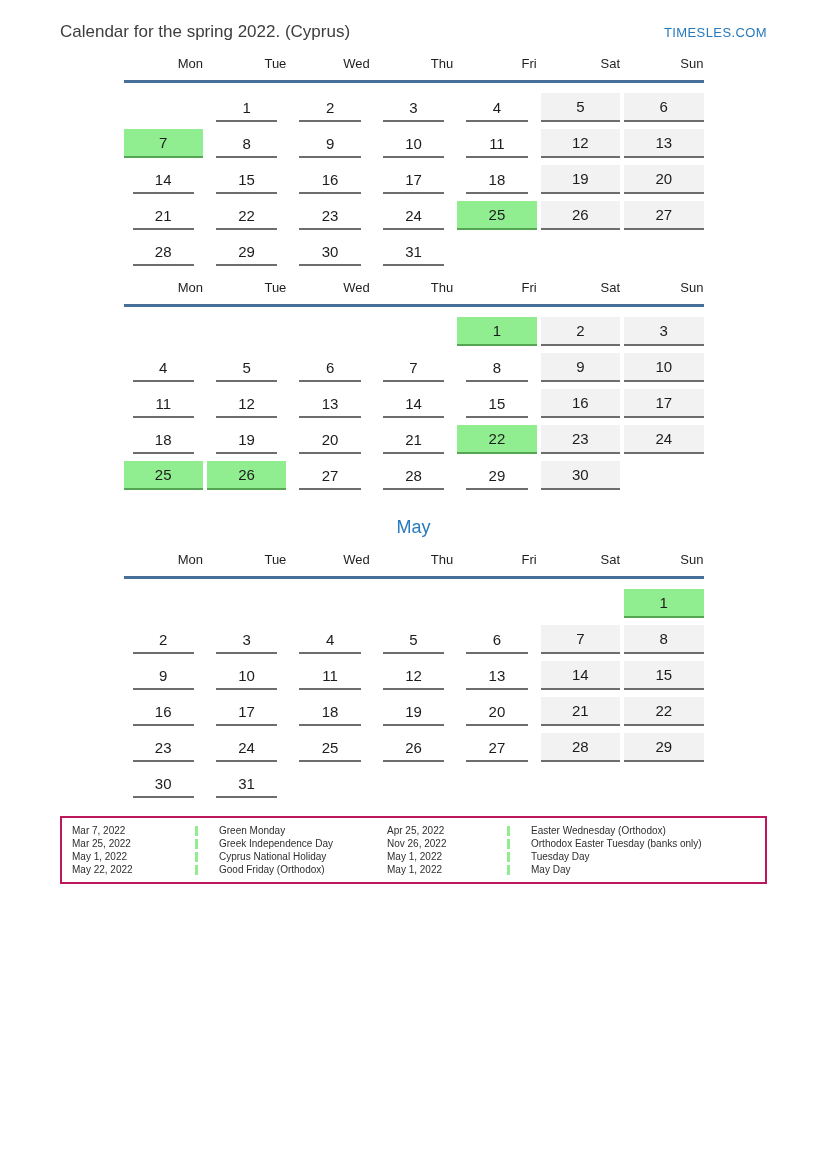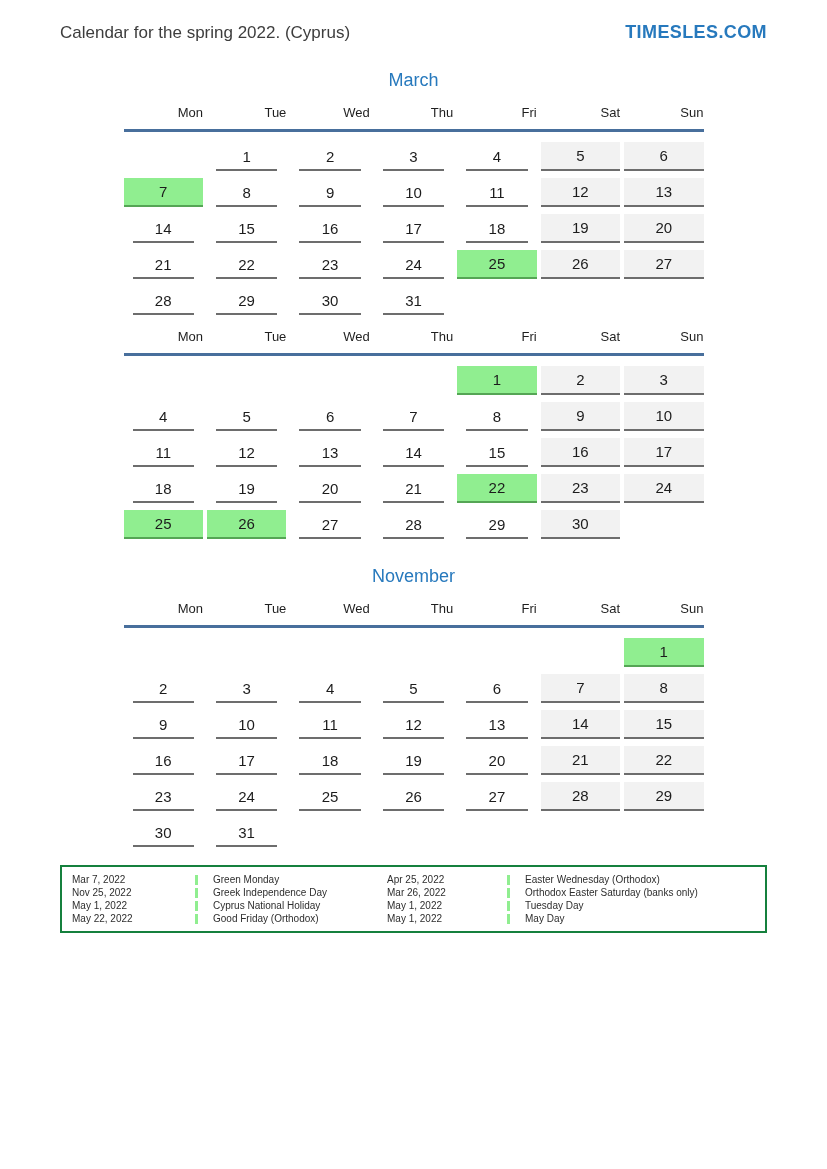--- a/index.html
+++ b/index.html
@@ -19,23 +19,23 @@
     --line: #486f9c;
   }
   .header {
     display: flex;
     justify-content: space-between;
     align-items: baseline;
     padding: 22px 60px 0 60px;
   }
   .page-title { font-size: 17px; color: #3d3d3d; font-weight: 400; }
   .site-link {
-    font-size: 18px;
+    font-size: 13px;
     color: var(--accent);
-    font-weight: 700;
+    font-weight: 400;
     letter-spacing: 0.4px;
     text-decoration: none;
     cursor: pointer;
   }
   .calendar { width: 580px; margin: 0 auto; }
   .month-title {
     text-align: center;
     font-size: 18px;
     font-weight: 400;
     color: var(--accent);
@@ -60,45 +60,44 @@
     position: absolute;
     left: 9px; right: 9px; bottom: 0;
     height: 2px;
     background: #6d6d6d;
   }
   .cell.weekend { background: var(--weekend); border-bottom: 2px solid #6d6d6d; }
   .cell.holiday { background: var(--green); border-bottom: 2px solid var(--green-border); }
   .legend-box {
     width: 707px;
     margin: 18px auto 0 auto;
-    border: 2px solid #15803d;
+    border: 2px solid #be185d;
     padding: 6px 10px;
   }
   .legend-grid {
     display: grid;
     grid-template-columns: 123px 192px 120px 1fr;
     font-size: 10px;
     line-height: 13px;
     color: #2e2e2e;
   }
-  .legend-name { display: flex; align-items: center; gap: 15px; }
+  .legend-name { display: flex; align-items: center; gap: 21px; }
   .bar { display: inline-block; width: 3px; height: 10px; background: var(--green); flex: none; }
 </style>
 </head>
 <body>
 
 <div class="page" style="--accent: #2779bd; --green: #90ee90; --green-border: #55a555; --weekend: #f2f2f2; --line: #486f9c;">
   <div class="header">
     <div class="page-title">Calendar for the spring 2022. (Cyprus)</div>
     <a class="site-link">TIMESLES.COM</a>
   </div>
 
   <div class="calendar">
       <section class="month">
-        <h2 class="month-title">March</h2>
         <div class="row dow">
           <div class="dow-cell">Mon</div>
           <div class="dow-cell">Tue</div>
           <div class="dow-cell">Wed</div>
           <div class="dow-cell">Thu</div>
           <div class="dow-cell">Fri</div>
           <div class="dow-cell">Sat</div>
           <div class="dow-cell">Sun</div>
         </div>
         <div class="blue-line"></div>
@@ -203,21 +202,21 @@
             <div class="cell holiday">26</div>
             <div class="cell day">27</div>
             <div class="cell day">28</div>
             <div class="cell day">29</div>
             <div class="cell weekend">30</div>
             <div class="cell empty"></div>
           </div>
         </div>
       </section>
       <section class="month">
-        <h2 class="month-title">November</h2>
+        <h2 class="month-title">May</h2>
         <div class="row dow">
           <div class="dow-cell">Mon</div>
           <div class="dow-cell">Tue</div>
           <div class="dow-cell">Wed</div>
           <div class="dow-cell">Thu</div>
           <div class="dow-cell">Fri</div>
           <div class="dow-cell">Sat</div>
           <div class="dow-cell">Sun</div>
         </div>
         <div class="blue-line"></div>
@@ -285,29 +284,29 @@
         <div class="legend-date">Mar 7, 2022</div>
         <div class="legend-name">
           <span class="bar"></span>
           <span>Green Monday</span>
         </div>
         <div class="legend-date">Apr 25, 2022</div>
         <div class="legend-name">
           <span class="bar"></span>
           <span>Easter Wednesday (Orthodox)</span>
         </div>
-        <div class="legend-date">Nov 25, 2022</div>
+        <div class="legend-date">Mar 25, 2022</div>
         <div class="legend-name">
           <span class="bar"></span>
           <span>Greek Independence Day</span>
         </div>
-        <div class="legend-date">Mar 26, 2022</div>
-        <div class="legend-name">
-          <span class="bar"></span>
-          <span>Orthodox Easter Saturday (banks only)</span>
+        <div class="legend-date">Nov 26, 2022</div>
+        <div class="legend-name">
+          <span class="bar"></span>
+          <span>Orthodox Easter Tuesday (banks only)</span>
         </div>
         <div class="legend-date">May 1, 2022</div>
         <div class="legend-name">
           <span class="bar"></span>
           <span>Cyprus National Holiday</span>
         </div>
         <div class="legend-date">May 1, 2022</div>
         <div class="legend-name">
           <span class="bar"></span>
           <span>Tuesday Day</span>

